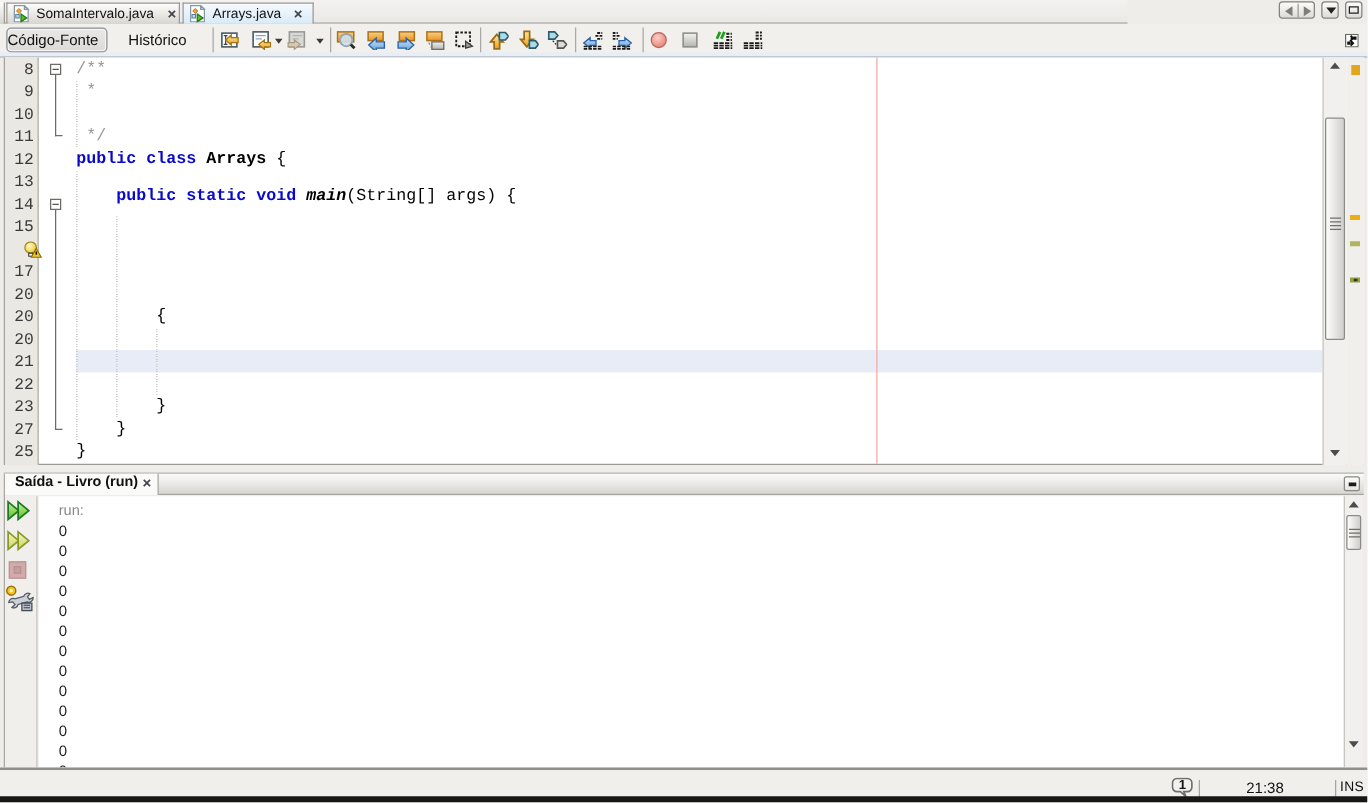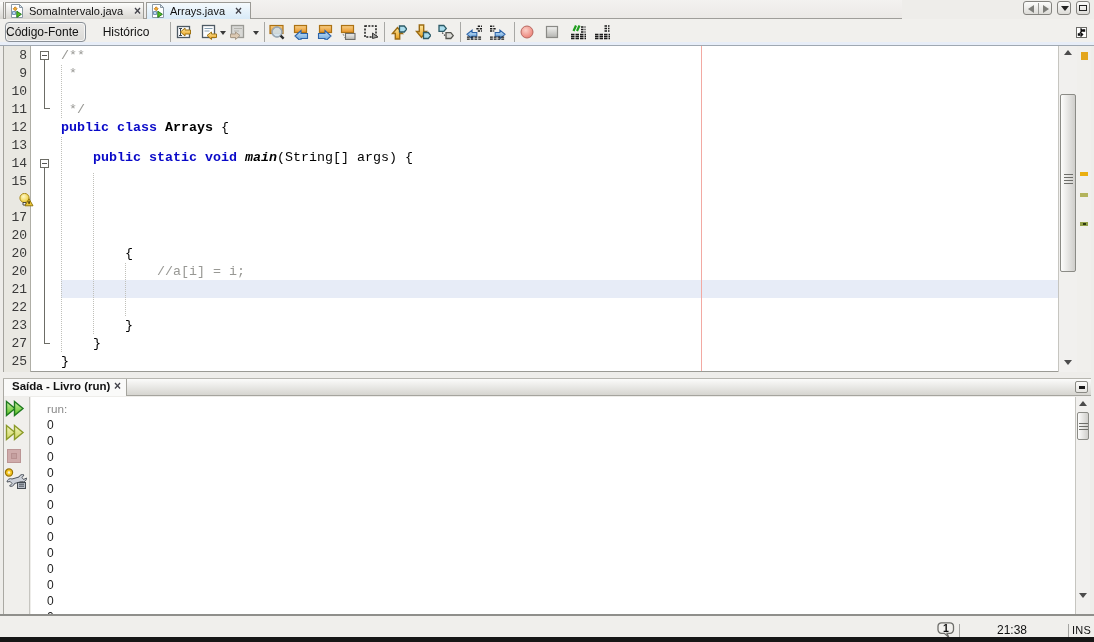--- a/index.html
+++ b/index.html
@@ -276,21 +276,20 @@
   <div class="foldbox" style="top:113px;"></div>
   <div class="fline" style="top:122px; height:176px;"></div>
   <div class="ftick" style="top:297px;"></div>
 
   <div class="cl cm" style="top:1px;">/**</div>
   <div class="cl cm" style="top:19px;"> *</div>
   <div class="cl cm" style="top:55px;"> */</div>
   <div class="cl" style="top:73px;"><span class="kw">public class</span> <b>Arrays</b> {</div>
   <div class="cl" style="top:103px;text-align:right;">    <span class="kw">public static void</span> <b><i>main</i></b>(String[] args) {</div>
   <div class="cl" style="top:199px;">        {</div>
-  <div class="cl cm" style="top:217px;">            //a[i] = i;</div>
   <div class="cl" style="top:253px;"></div>
   <div class="cl" style="top:271px;">        }</div>
   <div class="cl" style="top:289px;">    }</div>
   <div class="cl" style="top:307px;">}</div>
   <div id="esb">
     <div class="arrowup" style="left:5px; top:4px;"></div>
     <div class="sbthumb" style="left:1px; top:48px; width:16px; height:178px;">
       <svg style="position:absolute;left:3px;top:78px;" width="9" height="11">
           <g stroke="#6e6e6a" stroke-width="1">
             <path d="M0 1.5 h9 M0 4.5 h9 M0 7.5 h9 M0 10.5 h9"></path>

